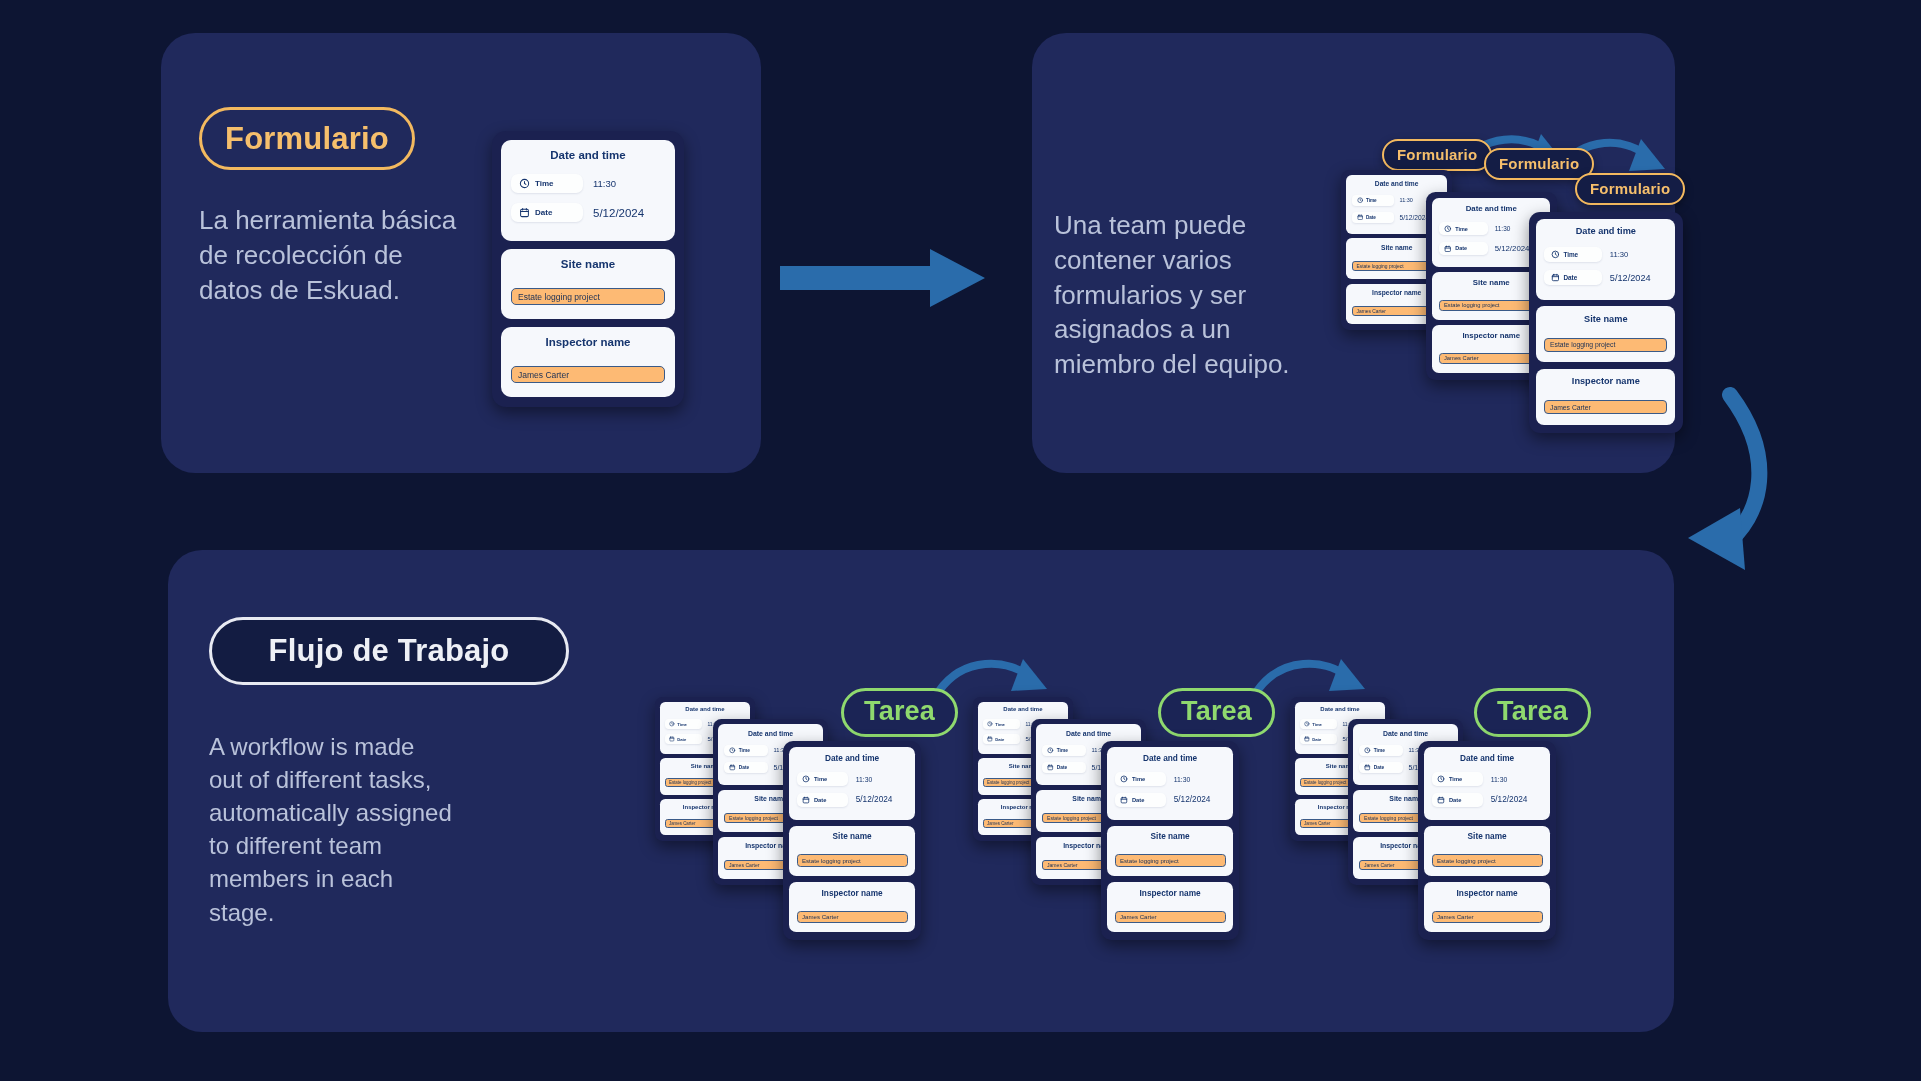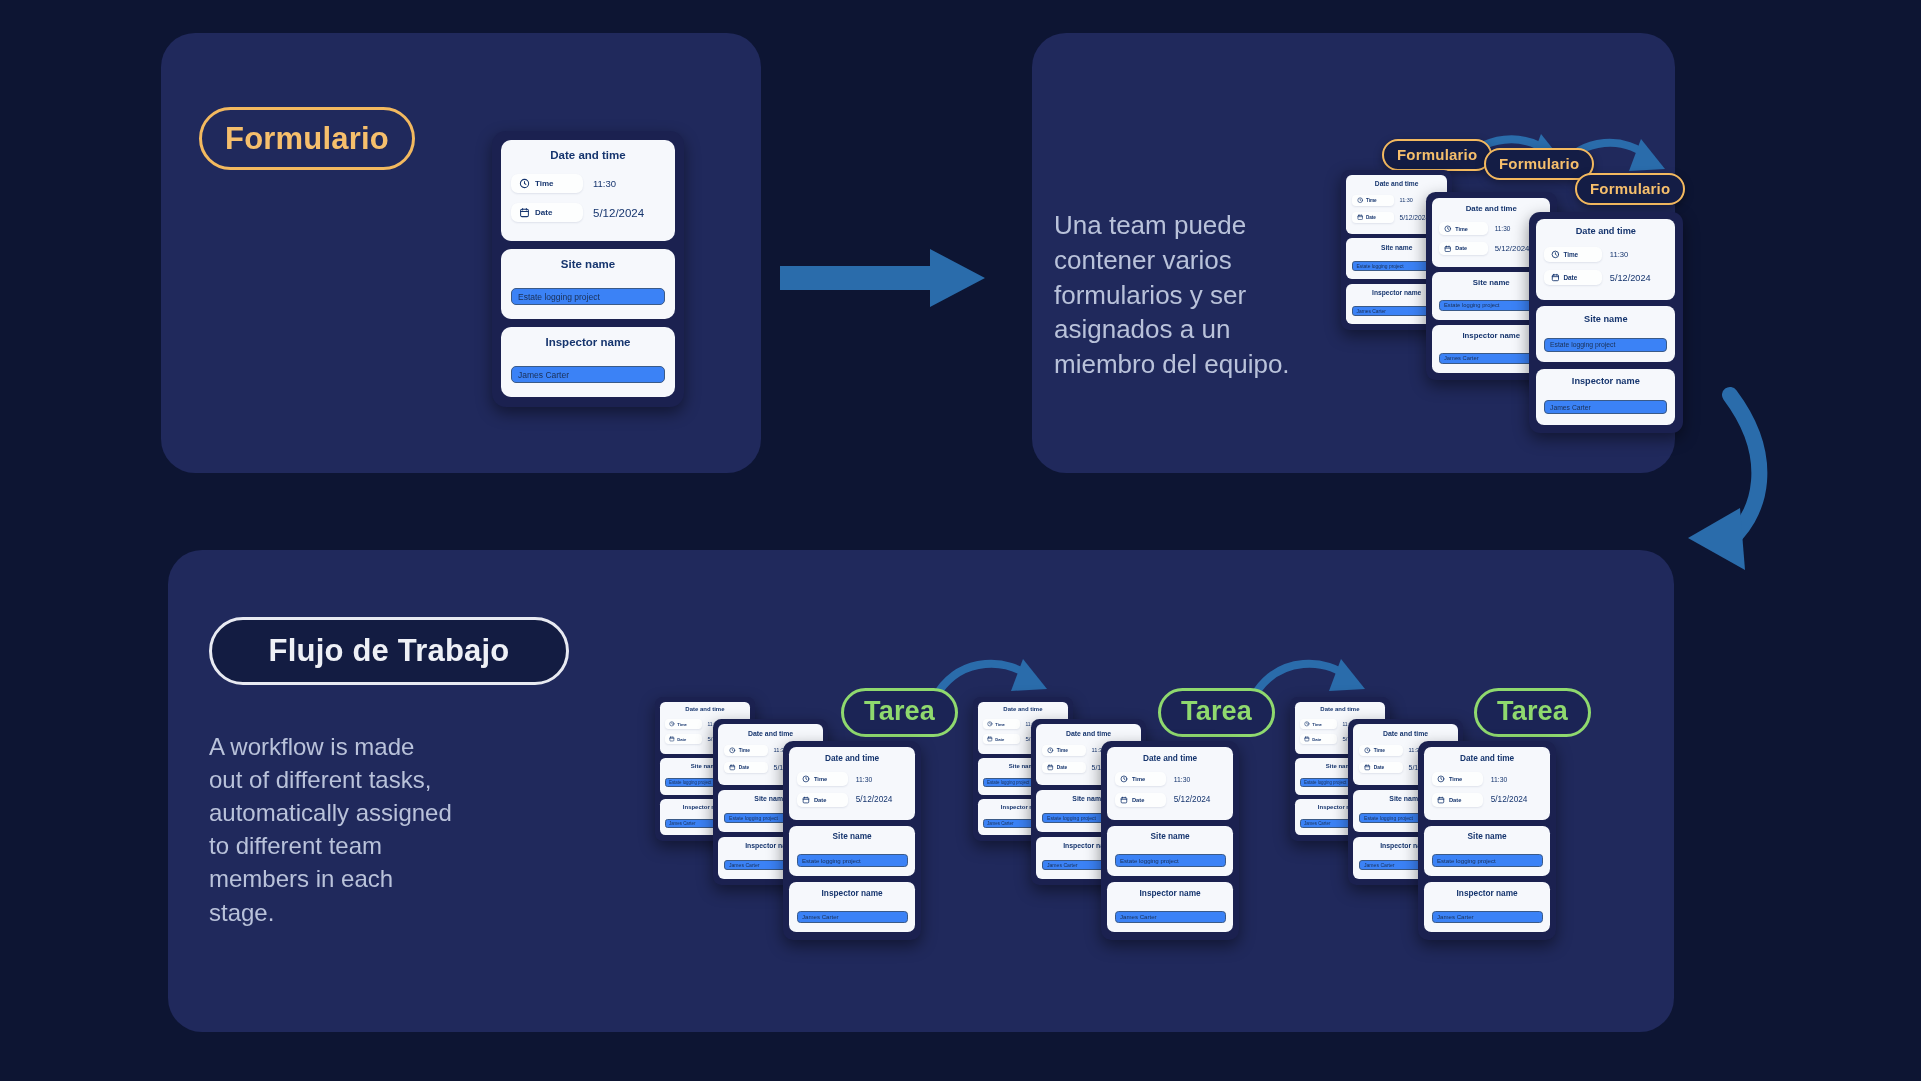--- a/index.html
+++ b/index.html
@@ -111,21 +111,21 @@
     background:#fdfefe;
     border-radius:7px;
     display:flex;align-items:center;
     color:#16356e;font-weight:bold;
     box-shadow:0 1px 2px rgba(20,40,90,.10);
   }
   .fchip svg{display:block;}
   .fval{color:#16356e;font-weight:normal;}
   .finput{
     border:1px solid #3a5a88;
-    background:#3b82f6;
+    background:#fdba74;
     border-radius:5px;
     color:#1a2f55;
     display:flex;align-items:center;
     box-sizing:border-box;
   }
 
   
   .fcard{ --pad:8px; --gap:7px; }
 
   
@@ -138,20 +138,23 @@
 </style>
 </head>
 <body>
 
 <div class="stage">
 
   <div class="panel" id="panel-form"></div>
 
   <div class="badge badge-orange" id="badge-formulario">Formulario</div>
 
+  <div class="copy" id="copy-form">La herramienta básica
+de recolección de
+datos de Eskuad.</div>
 
   <div class="fcard" id="card-main" style="left:492px;top:131px;width:192px;height:276px;padding:9px;gap:8px;">
 
     <div class="fsec" style="flex:0 0 101px;padding:9px 10px;">
       <div class="fsec-title" style="font-size:11.5px;">Date and time</div>
       <div class="frow" style="margin-top:13px;gap:10px;">
         <div class="fchip" style="padding:4px 8px;gap:5px;font-size:8px;width:56px;">
           <span>
             <svg width="11" height="11" viewBox="0 0 24 24" fill="none" stroke="#16356e" stroke-width="2.2" stroke-linecap="round">
                 <circle cx="12" cy="12" r="9"></circle>

